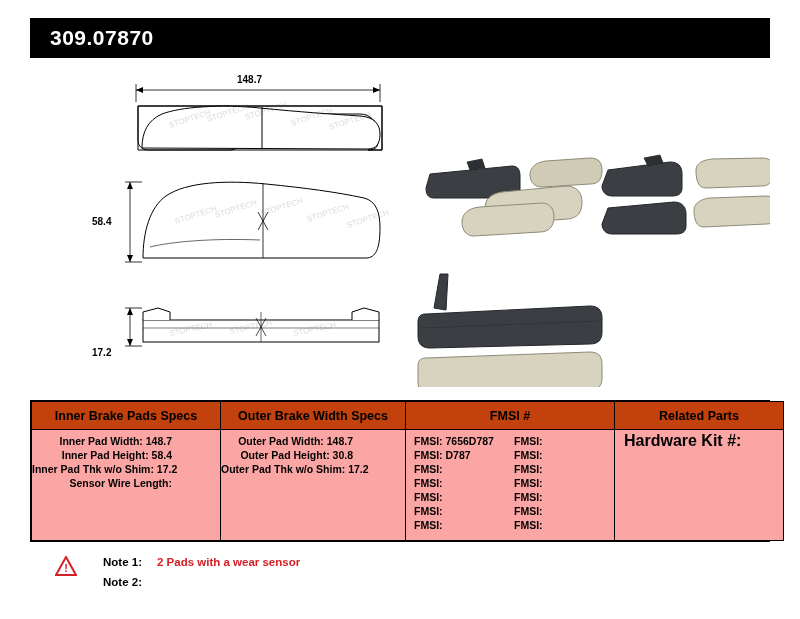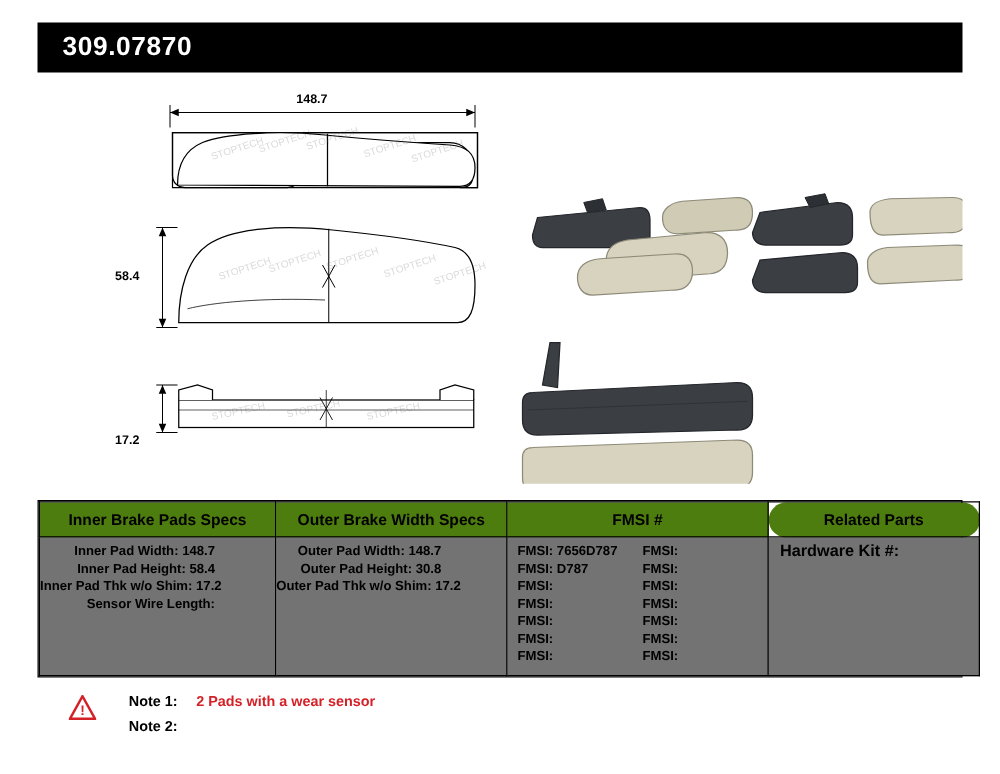--- a/index.html
+++ b/index.html
@@ -81,29 +81,29 @@
     width: 740px;
     table-layout: fixed;
   }
   table.specs th {
     border: 1px solid #000;
     font-size: 12.5px;
     font-weight: bold;
     height: 25px;
     text-align: center;
     vertical-align: middle;
-    background: #4d7c0f;
+    background: #c2410c;
   }
   table.specs td {
     border-left: 1px solid #000;
     border-right: 1px solid #000;
     border-bottom: 1px solid #000;
     vertical-align: top;
     padding: 4px 0 8px 0;
-    background: #737373;
+    background: #fca5a5;
   }
   .spec-line {
     font-size: 10.5px;
     font-weight: bold;
     line-height: 14px;
     text-align: right;
     padding-right: 52px;
     white-space: nowrap;
   }
   .spec-line.inner { padding-right: 48px; }
@@ -112,21 +112,21 @@
     grid-template-columns: 1fr 1fr;
     padding-left: 8px;
   }
   .fmsi-cell {
     font-size: 10.5px;
     font-weight: bold;
     line-height: 14px;
     white-space: nowrap;
   }
   .related-line {
-    font-size: 13px;
+    font-size: 16px;
     font-weight: bold;
     line-height: 14px;
     padding-left: 9px;
   }
 
   
   .notes {
     position: absolute;
     left: 55px;
     top: 552px;
@@ -288,21 +288,21 @@
     <span class="dim-label" style="left:62px; top:285px;">17.2</span>
   </div>
 
   <div class="specs-table">
     <table class="specs">
       <thead>
         <tr>
           <th style="width:186px;">Inner Brake Pads Specs</th>
           <th style="width:182px;">Outer Brake Width Specs</th>
           <th style="width:206px;">FMSI #</th>
-          <th style="width:166px;border-radius:14px;">Related Parts</th>
+          <th style="width:166px;">Related Parts</th>
         </tr>
       </thead>
       <tbody>
         <tr>
           <td>
             <div class="spec-line inner">Inner Pad Width: 148.7</div>
             <div class="spec-line inner">Inner Pad Height: 58.4</div>
             <div class="spec-line inner">Inner Pad Thk w/o Shim: 17.2</div>
             <div class="spec-line inner">Sensor Wire Length:</div>
           </td>

